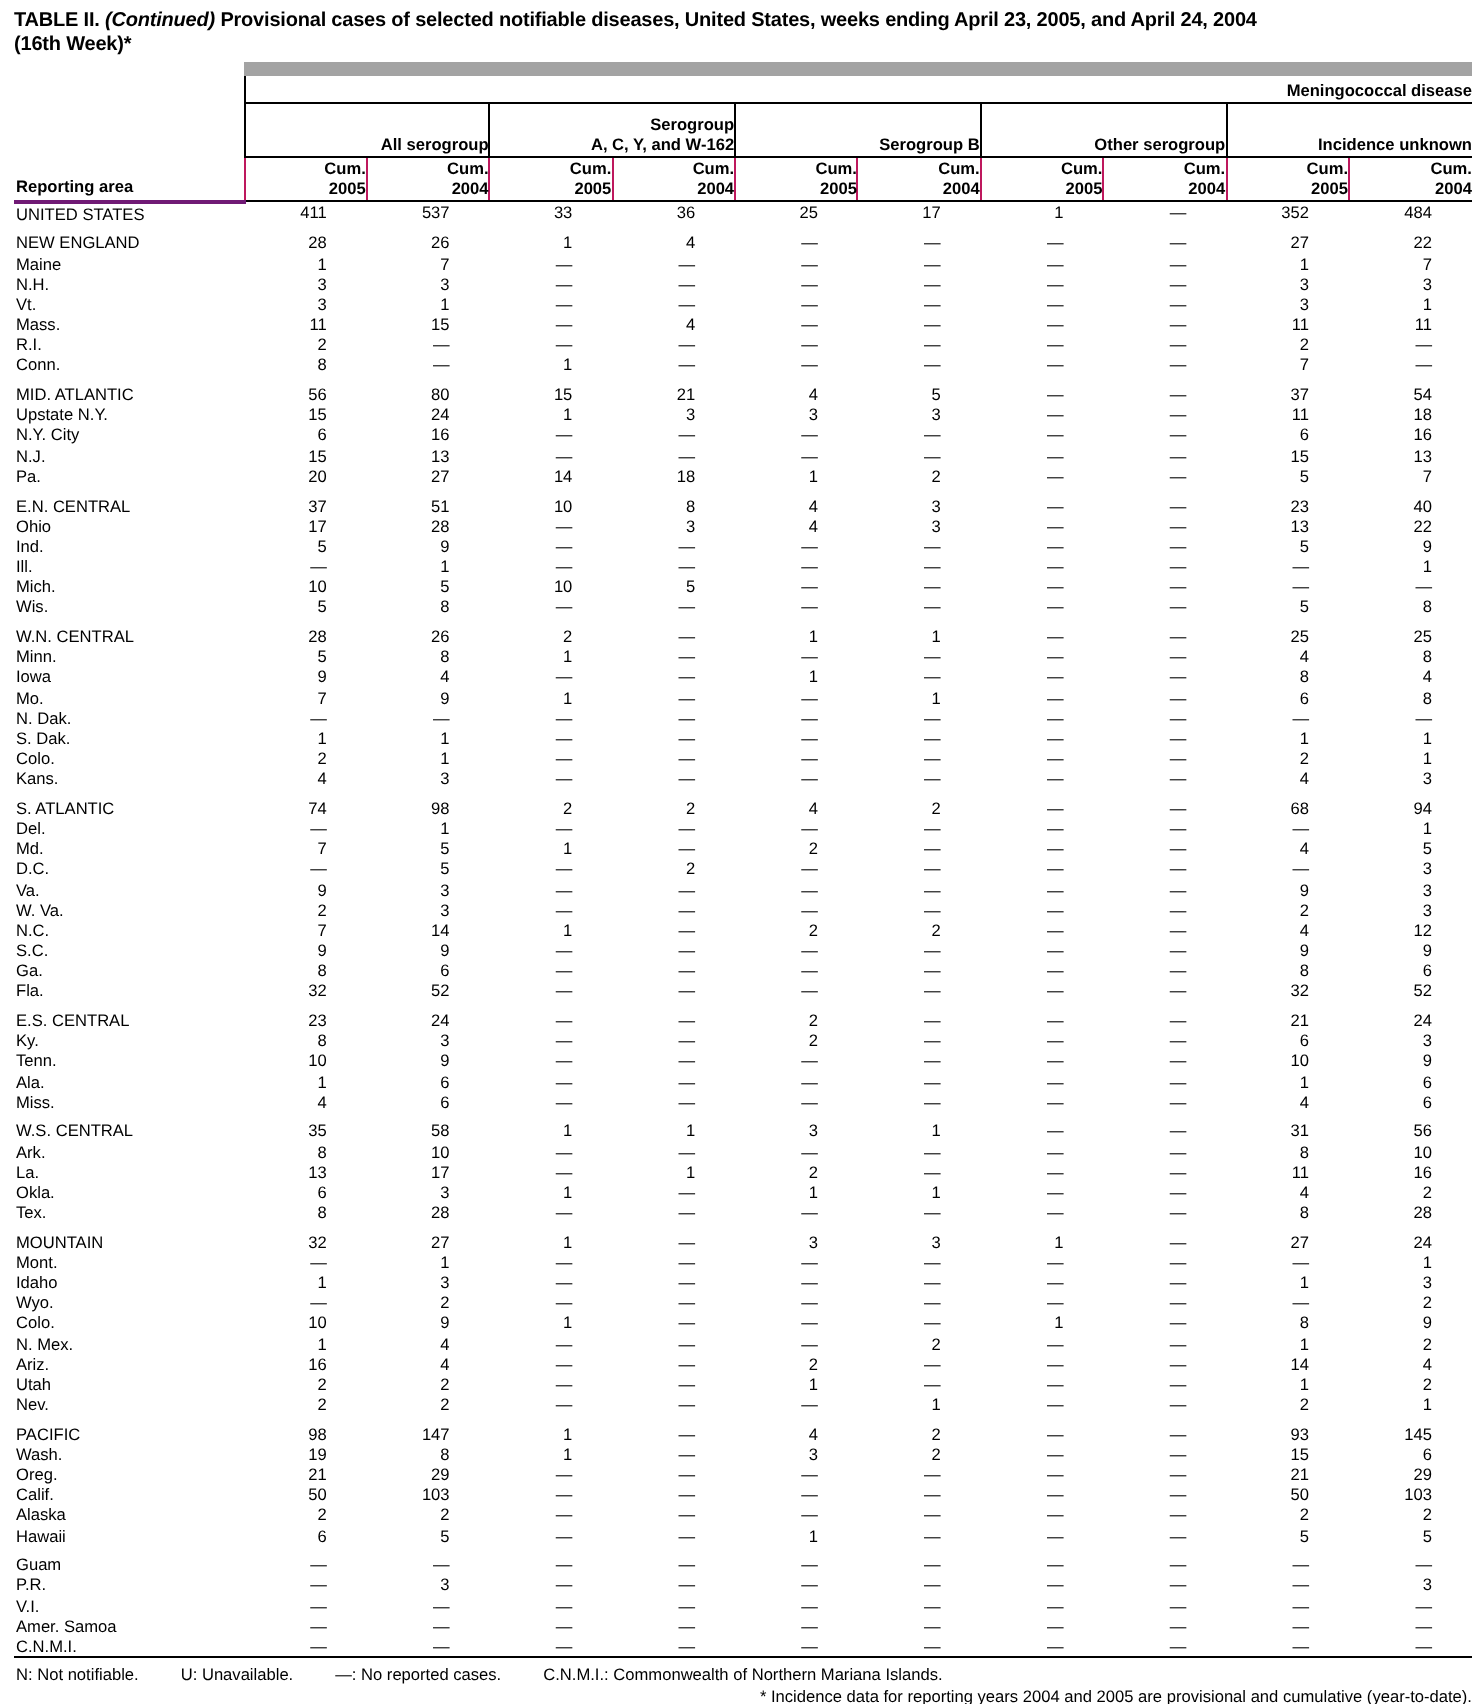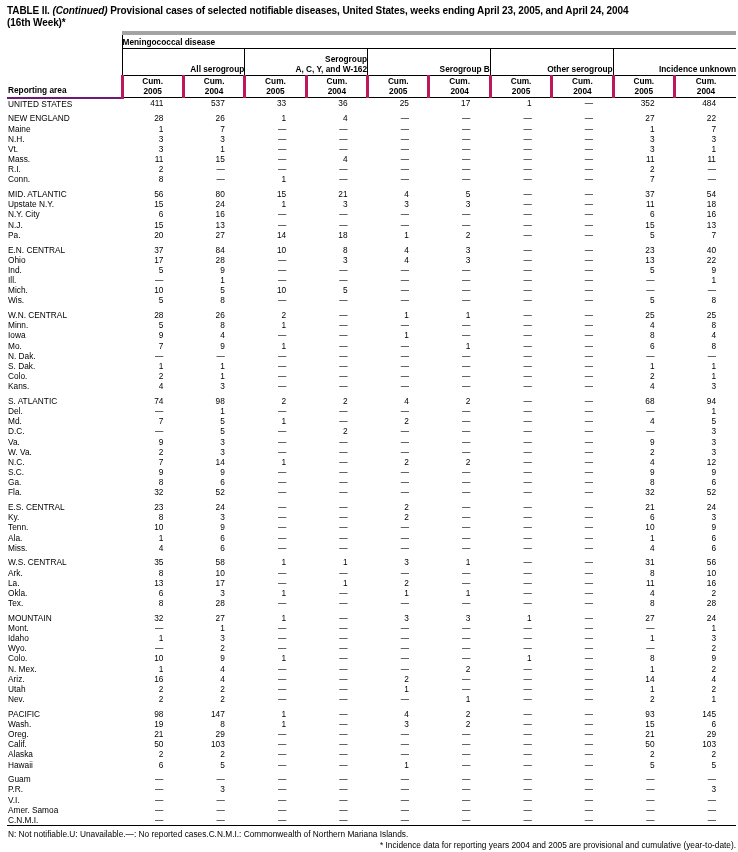--- a/index.html
+++ b/index.html
@@ -12,37 +12,37 @@
   
   .title-wrap{font-size:10px;font-weight:bold;line-height:11.6px;letter-spacing:-0.1px;}
   .title-wrap .bi{font-style:italic;}
   
   table.tbl{border-collapse:collapse;table-layout:fixed;width:729px;margin-top:3px;border-bottom:1px solid #000;}
   col.ra{width:115px;}
   col.dc{width:61.4px;}
   th{font-weight:bold;font-size:8.3px;padding:0;}
   th.ra-th{vertical-align:bottom;text-align:left;border-bottom:2px solid #701a75;padding-left:1px;padding-bottom:2px;}
   th.disease-th{
-    border-top:4px solid #a3a3a3;border-bottom:1px solid #000;border-left:1px solid #000;
-    text-align:left;height:13px;vertical-align:middle;
+    border-top:7px solid #a3a3a3;border-bottom:1px solid #000;border-left:1px solid #000;
+    text-align:right;height:13px;vertical-align:middle;
   }
   th.group-th{
     border-left:1px solid #000;border-bottom:1px solid #000;
     vertical-align:bottom;text-align:right;height:25px;line-height:9.6px;padding-bottom:1px;
   }
   th.cum-th{
-    border-left:3px solid #be185d;border-bottom:1px solid #000;
-    text-align:center;vertical-align:middle;height:21px;line-height:9.4px;
+    border-left:1px solid #be185d;border-bottom:1px solid #000;
+    text-align:right;vertical-align:middle;height:21px;line-height:9.4px;
   }
   tbody td{font-size:8.3px;line-height:10.15px;height:10.15px;padding:0;white-space:nowrap;}
   td.area{text-align:left;padding-left:1px;}
   td.val{text-align:right;padding-right:20px;}
   tr.gap td{height:4.6px;line-height:4.6px;font-size:1px;}
   
-  .legend{display:flex;font-size:8.3px;margin-top:3px;padding-left:1px;line-height:10px;}
+  .legend{display:flex;column-gap:21px;font-size:8.3px;margin-top:3px;padding-left:1px;line-height:10px;}
   .footnote{font-size:8.3px;padding-left:1px;line-height:10px;margin-top:1px;text-align:right;}
 </style>
 </head>
 <body>
 
 <div class="page">
 
   <div class="title-wrap">
     <span>TABLE II.</span>
     <span class="bi">(Continued)</span>
@@ -306,21 +306,21 @@
           <td class="val">—</td>
           <td class="val">5</td>
           <td class="val">7</td>
         </tr>
         <tr class="gap">
           <td colspan="11"></td>
         </tr>
         <tr>
           <td class="area">E.N. CENTRAL</td>
           <td class="val">37</td>
-          <td class="val">84</td>
+          <td class="val">51</td>
           <td class="val">10</td>
           <td class="val">8</td>
           <td class="val">4</td>
           <td class="val">3</td>
           <td class="val">—</td>
           <td class="val">—</td>
           <td class="val">23</td>
           <td class="val">40</td>
         </tr>
         <tr>

